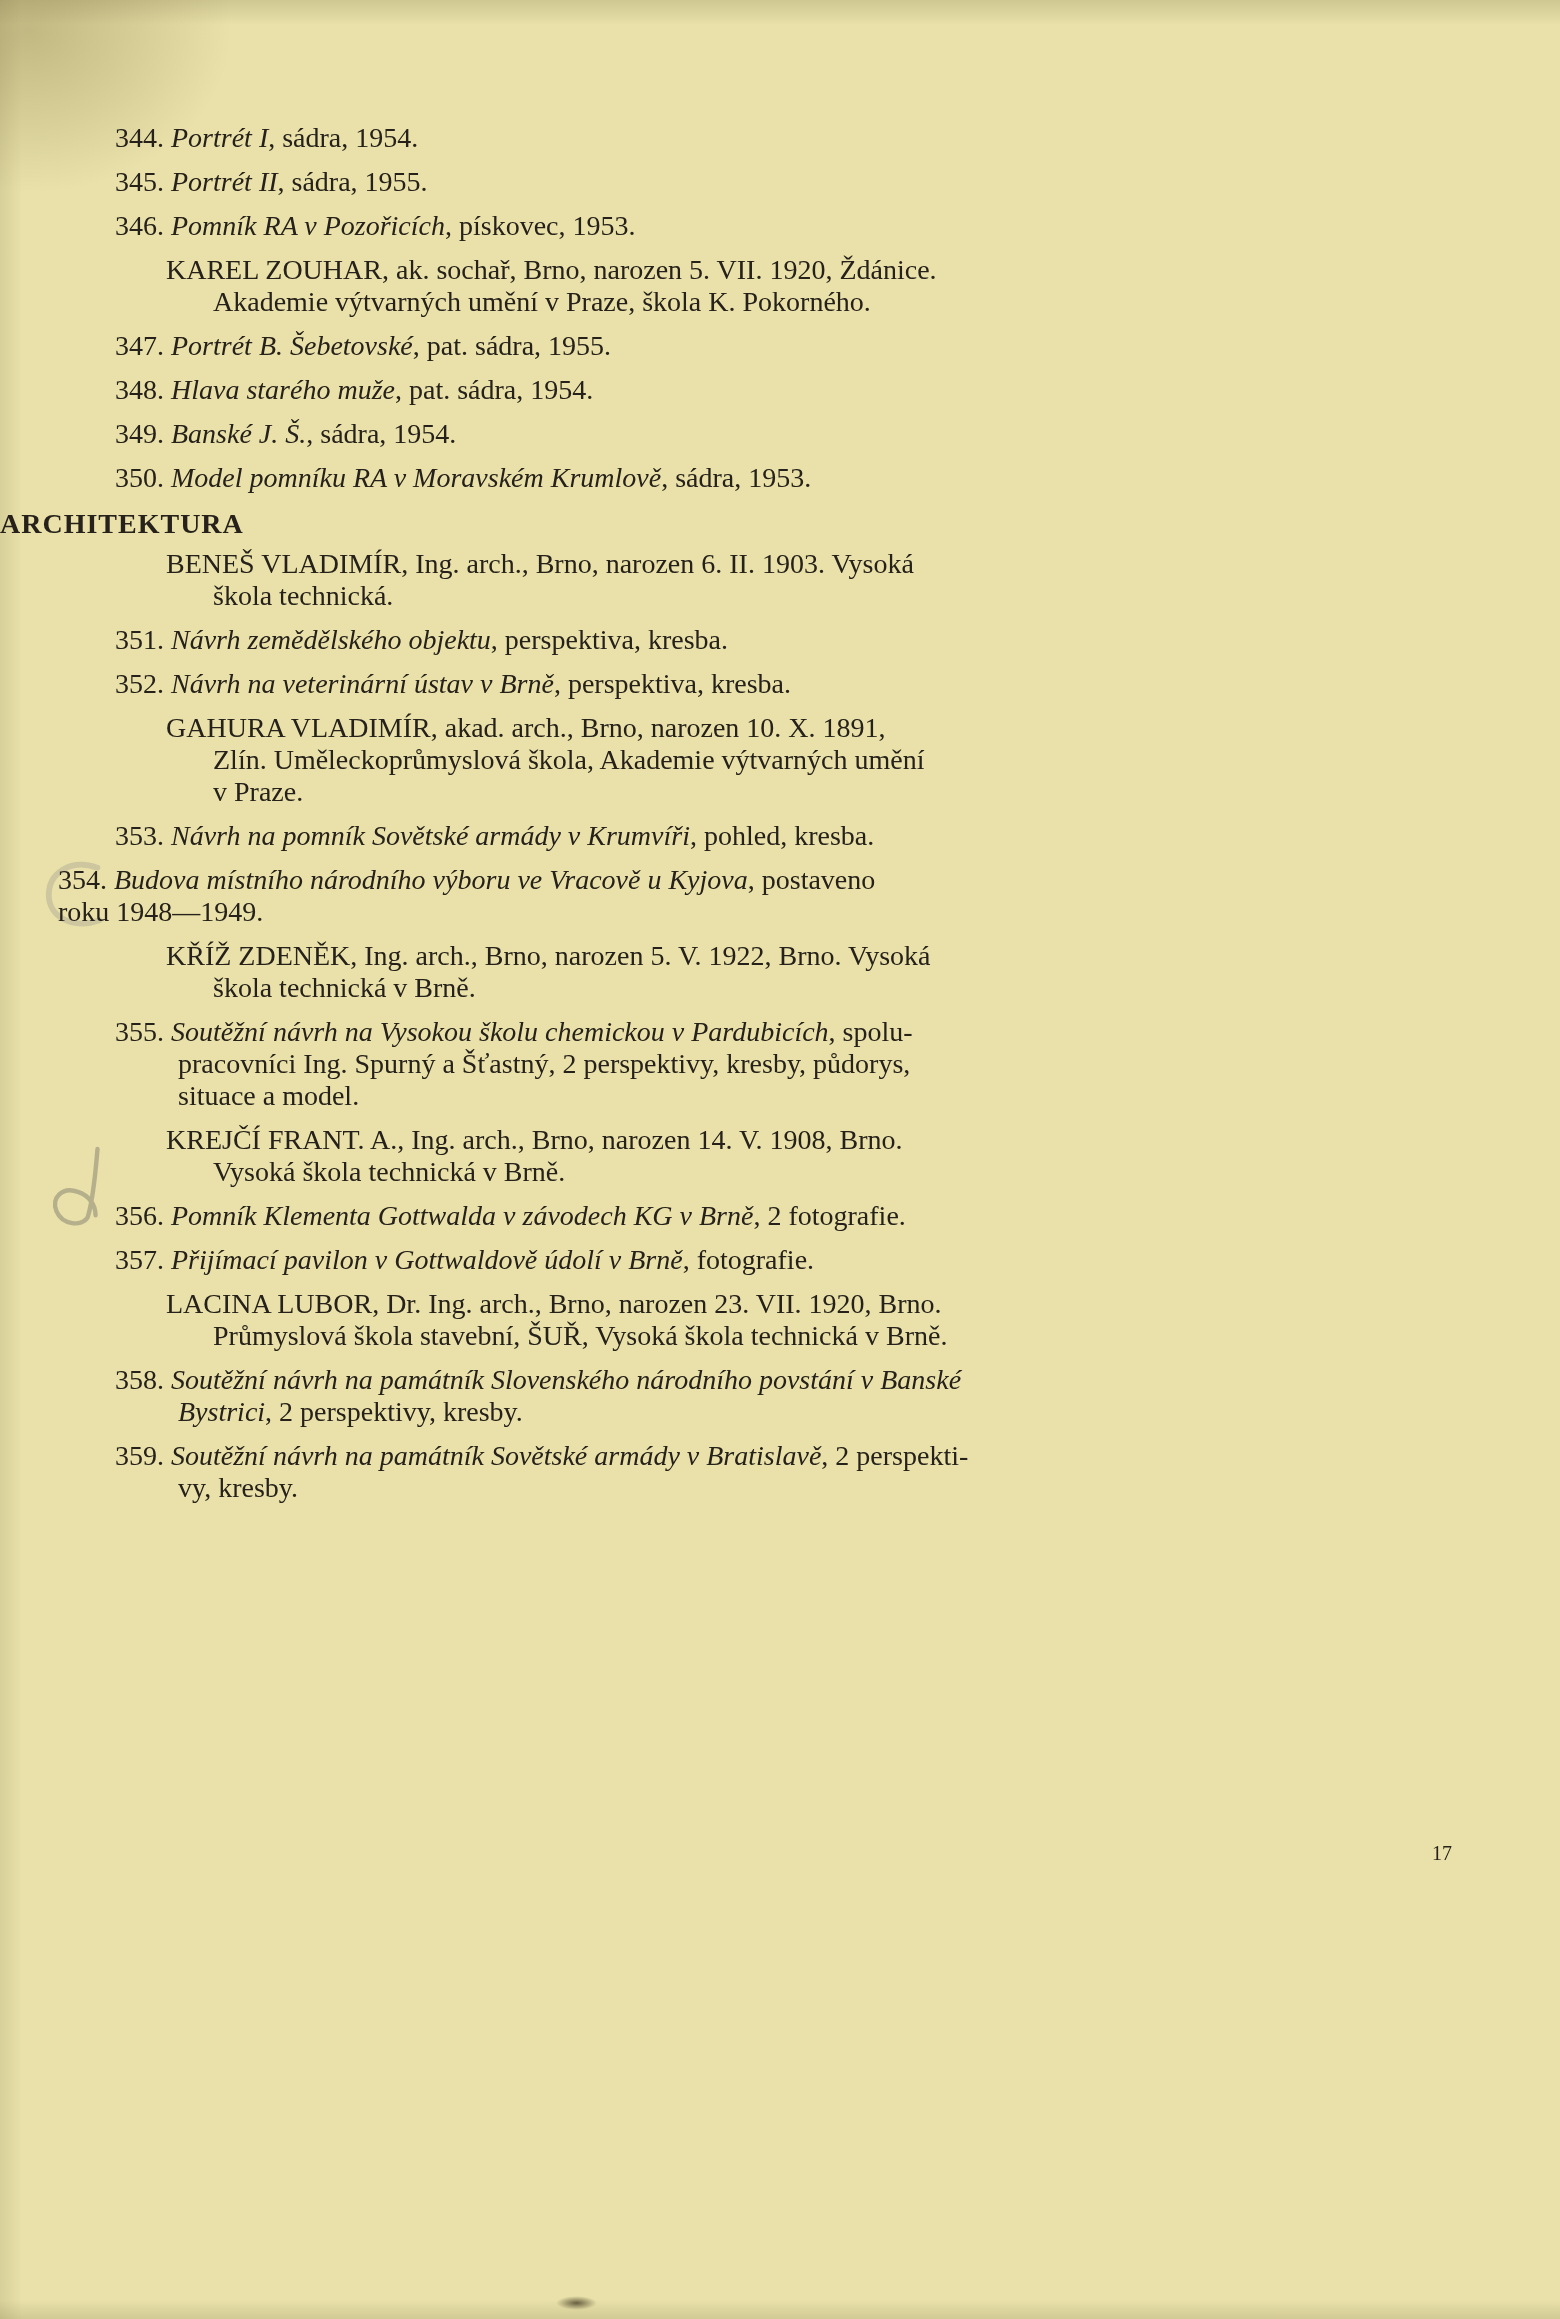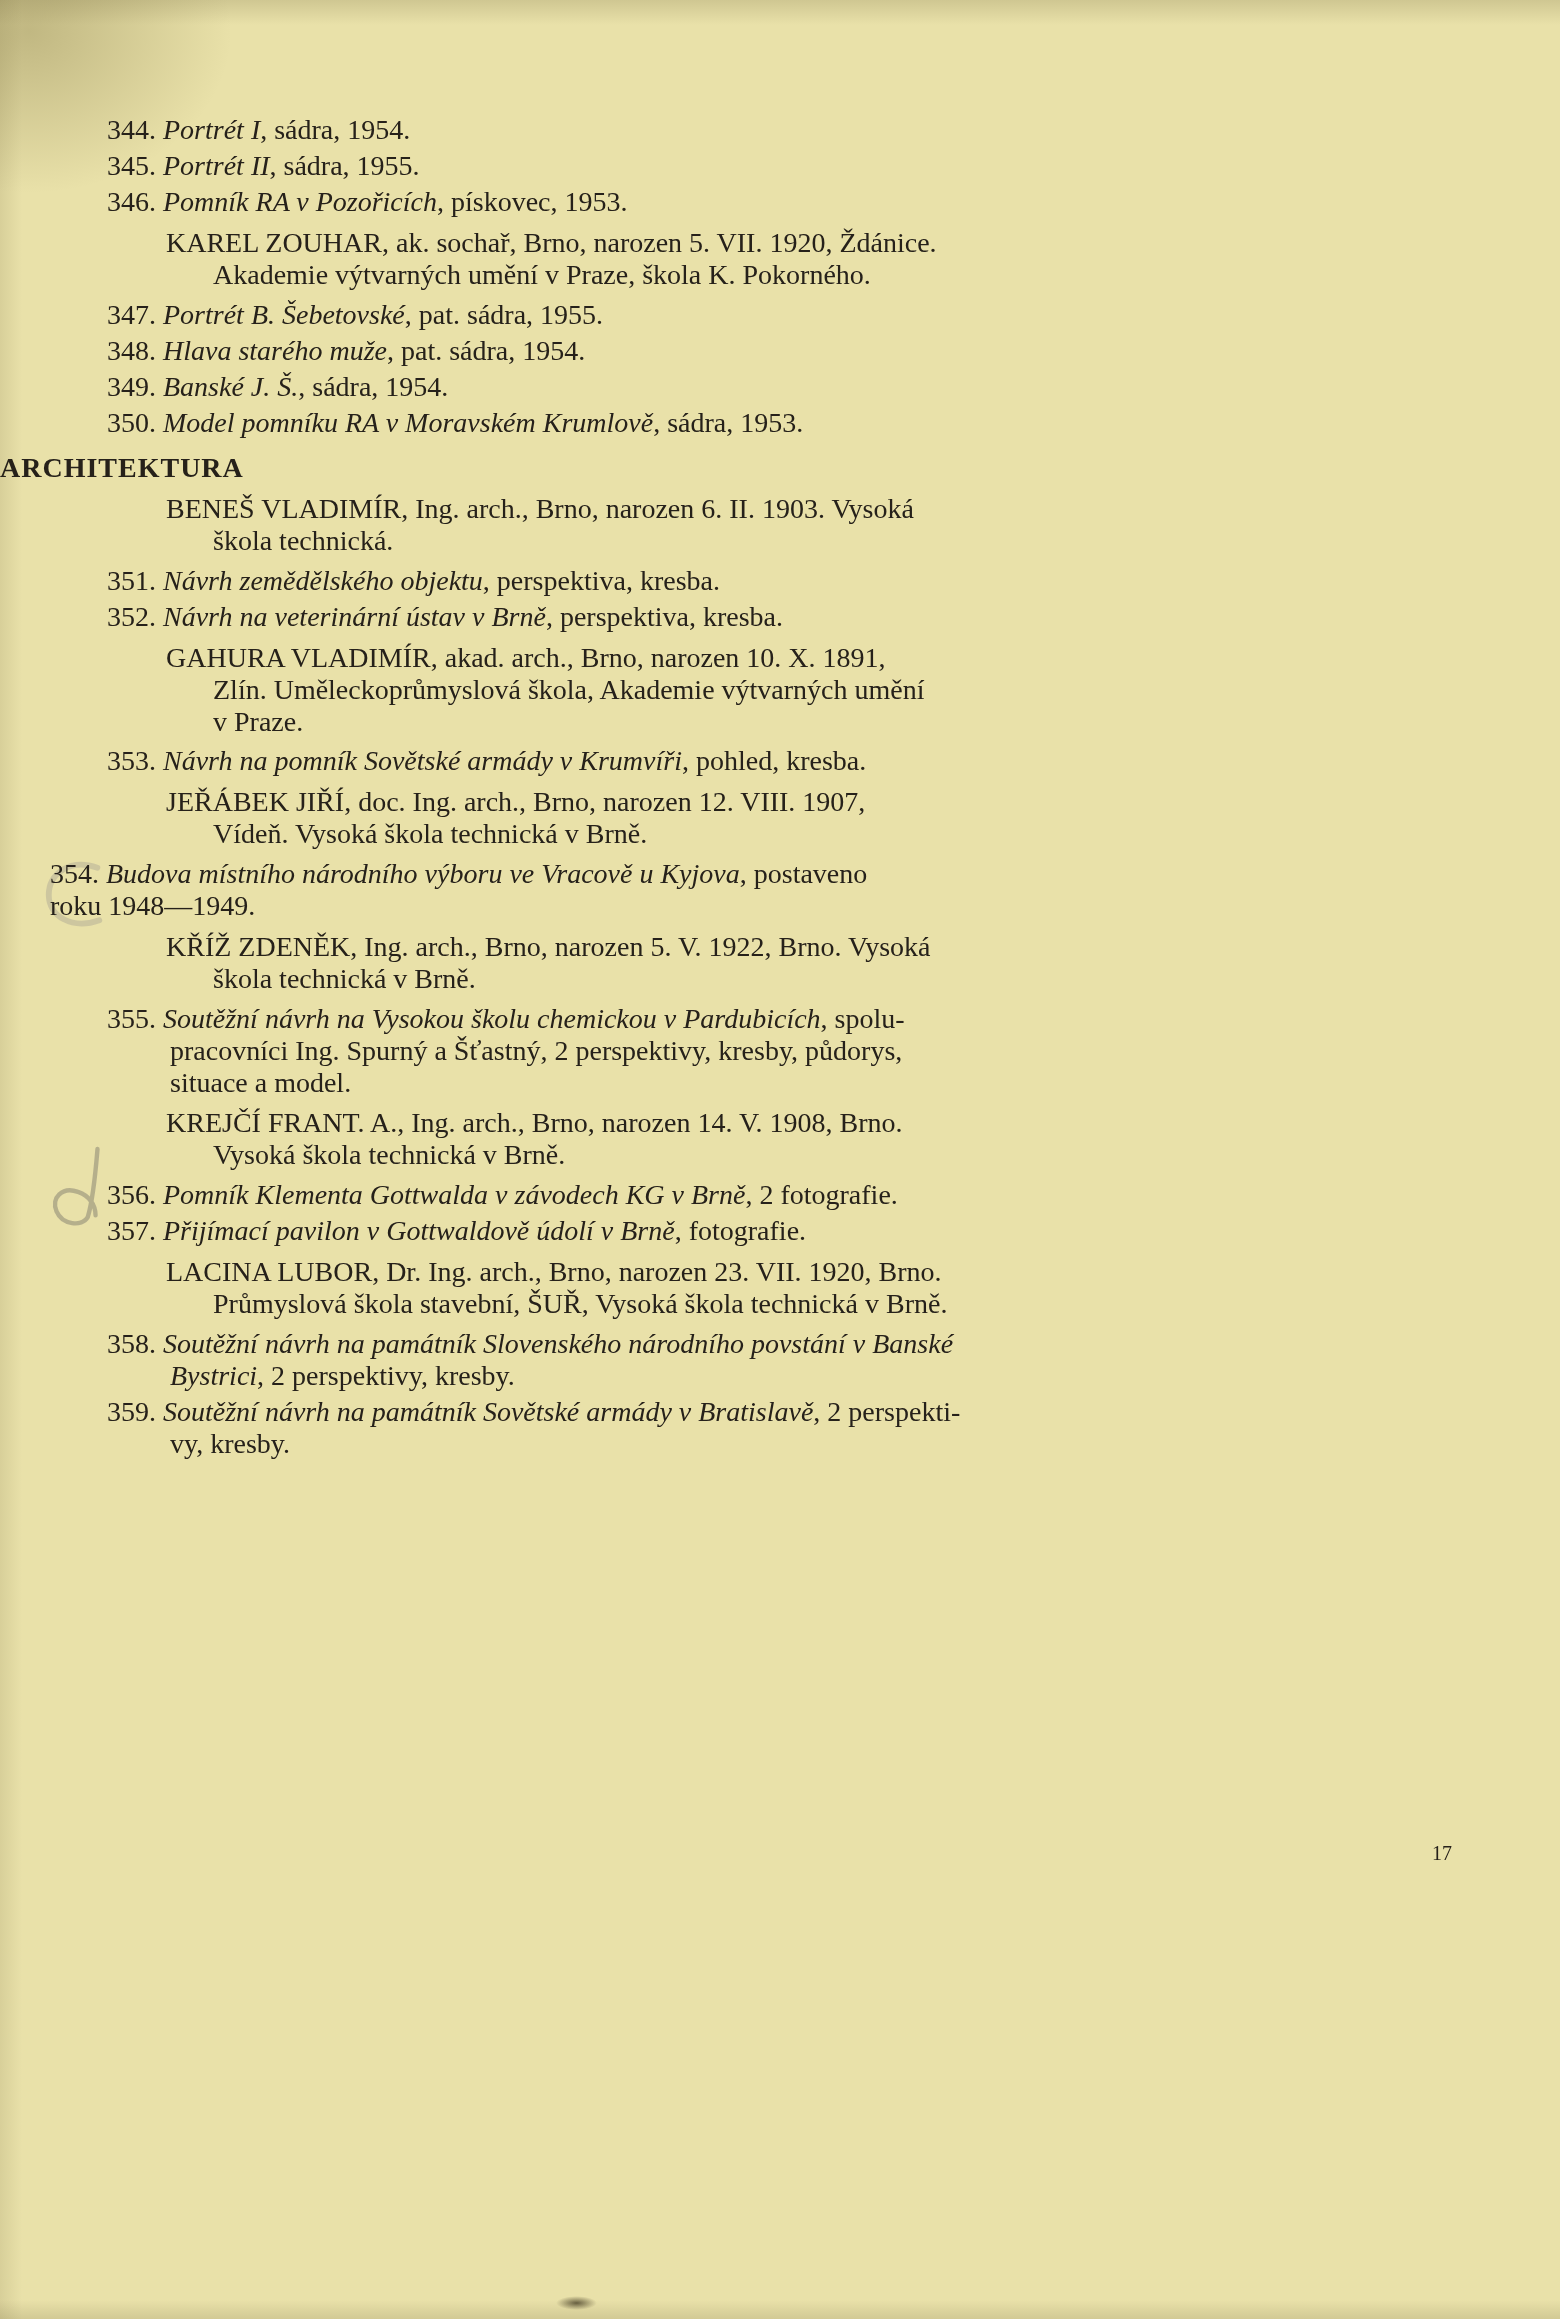--- a/index.html
+++ b/index.html
@@ -40,21 +40,21 @@
     position:absolute;left:556px;top:2296px;width:41px;height:13.7px;
     background:radial-gradient(ellipse at center,rgba(60,52,30,0.75),rgba(60,52,30,0) 70%);
     border-radius:50%;
     pointer-events:none;
   }
 
   
   .content{
     position:absolute;top:110px;left:0;width:1461px;
   }
-  .content p{margin:4px;white-space:pre-wrap;}
+  .content p{margin:12px;white-space:pre-wrap;}
   .entry{padding-left:166px;text-indent:-63px;}
   .entry.flush{padding-left:46px;text-indent:0;}
   .entry .title{font-style:italic;}
   .artist{padding-left:213px;text-indent:-47px;margin:8.8px 0 7.8px !important;}
   .heading{font-weight:bold;letter-spacing:1px;margin:13.7px 0 7.8px !important;}
   .page-number{
     position:absolute;left:1432px;top:1837px;
     font-size:20px;
   }
 </style>
@@ -90,22 +90,20 @@
       <p class="entry"><span class="num">350.</span> <span class="title">Model pomníku RA v Moravském Krumlově</span><span class="rest">, sádra, 1953.</span></p>
       <p class="heading">ARCHITEKTURA</p>
       <p class="artist"><span class="name">BENEŠ VLADIMÍR</span><span class="rest">, Ing. arch., Brno, narozen 6. II. 1903. Vysoká
 škola technická.</span></p>
       <p class="entry"><span class="num">351.</span> <span class="title">Návrh zemědělského objektu</span><span class="rest">, perspektiva, kresba.</span></p>
       <p class="entry"><span class="num">352.</span> <span class="title">Návrh na veterinární ústav v Brně</span><span class="rest">, perspektiva, kresba.</span></p>
       <p class="artist"><span class="name">GAHURA VLADIMÍR</span><span class="rest">, akad. arch., Brno, narozen 10. X. 1891,
 Zlín. Uměleckoprůmyslová škola, Akademie výtvarných umění
 v Praze.</span></p>
       <p class="entry"><span class="num">353.</span> <span class="title">Návrh na pomník Sovětské armády v Krumvíři</span><span class="rest">, pohled, kresba.</span></p>
-      <p class="artist"><span class="name">JEŘÁBEK JIŘÍ</span><span class="rest">, doc. Ing. arch., Brno, narozen 12. VIII. 1907,
-Vídeň. Vysoká škola technická v Brně.</span></p>
       <p class="entry flush"><span class="num">354.</span> <span class="title">Budova místního národního výboru ve Vracově u Kyjova</span><span class="rest">, postaveno
 roku 1948—1949.</span></p>
       <p class="artist"><span class="name">KŘÍŽ ZDENĚK</span><span class="rest">, Ing. arch., Brno, narozen 5. V. 1922, Brno. Vysoká
 škola technická v Brně.</span></p>
       <p class="entry"><span class="num">355.</span> <span class="title">Soutěžní návrh na Vysokou školu chemickou v Pardubicích</span><span class="rest">, spolu-
 pracovníci Ing. Spurný a Šťastný, 2 perspektivy, kresby, půdorys,
 situace a model.</span></p>
       <p class="artist"><span class="name">KREJČÍ FRANT. A.</span><span class="rest">, Ing. arch., Brno, narozen 14. V. 1908, Brno.
 Vysoká škola technická v Brně.</span></p>
       <p class="entry"><span class="num">356.</span> <span class="title">Pomník Klementa Gottwalda v závodech KG v Brně</span><span class="rest">, 2 fotografie.</span></p>

